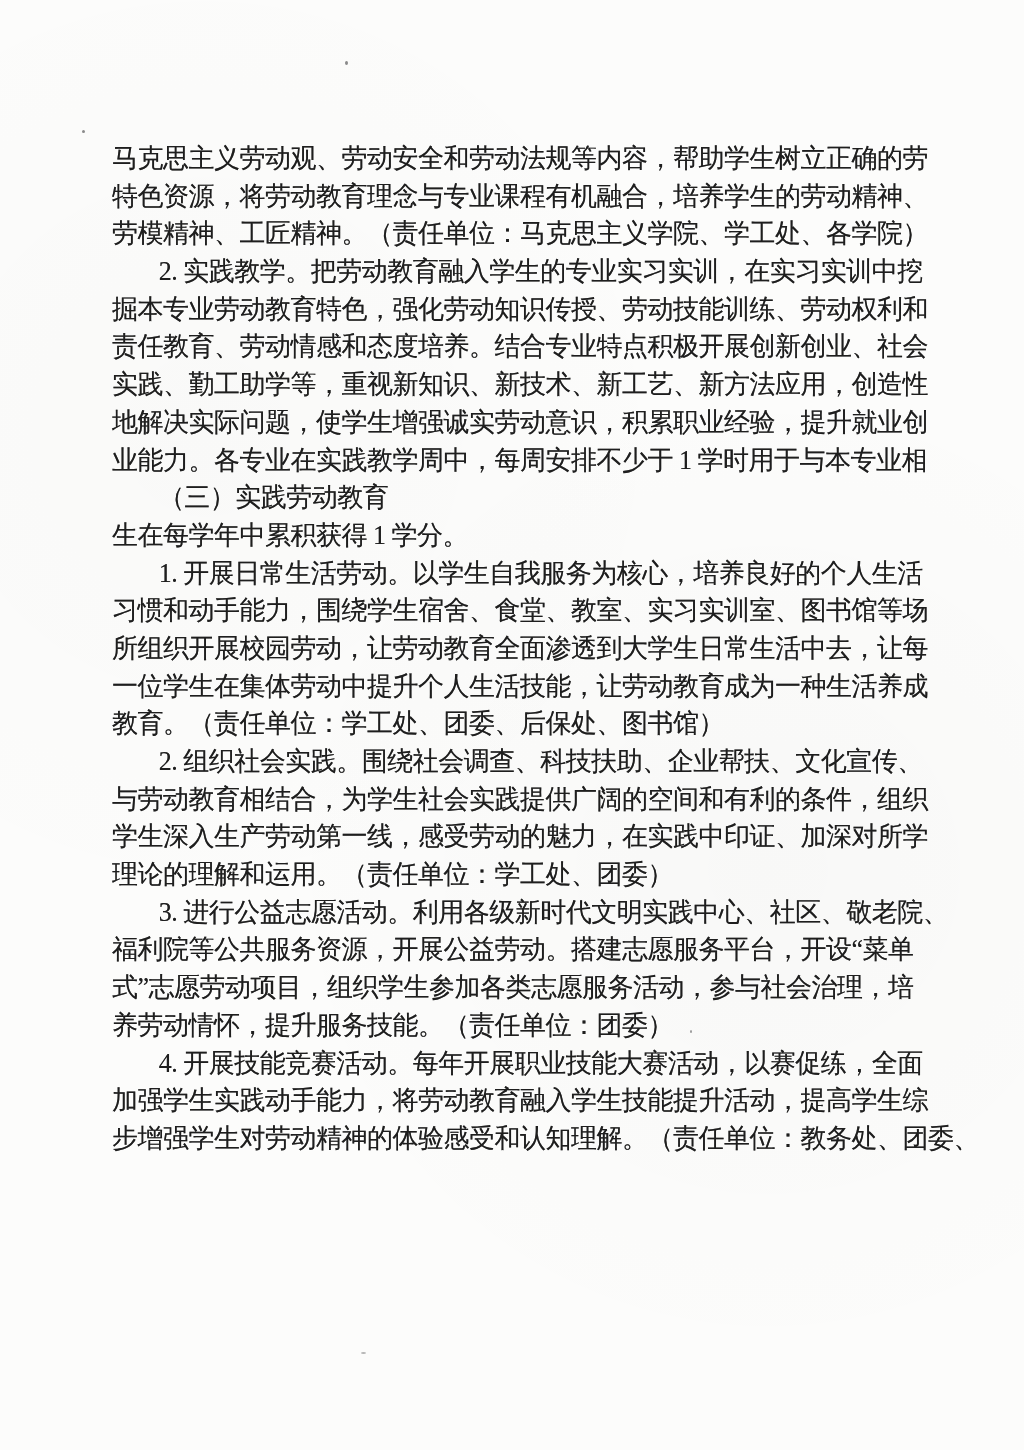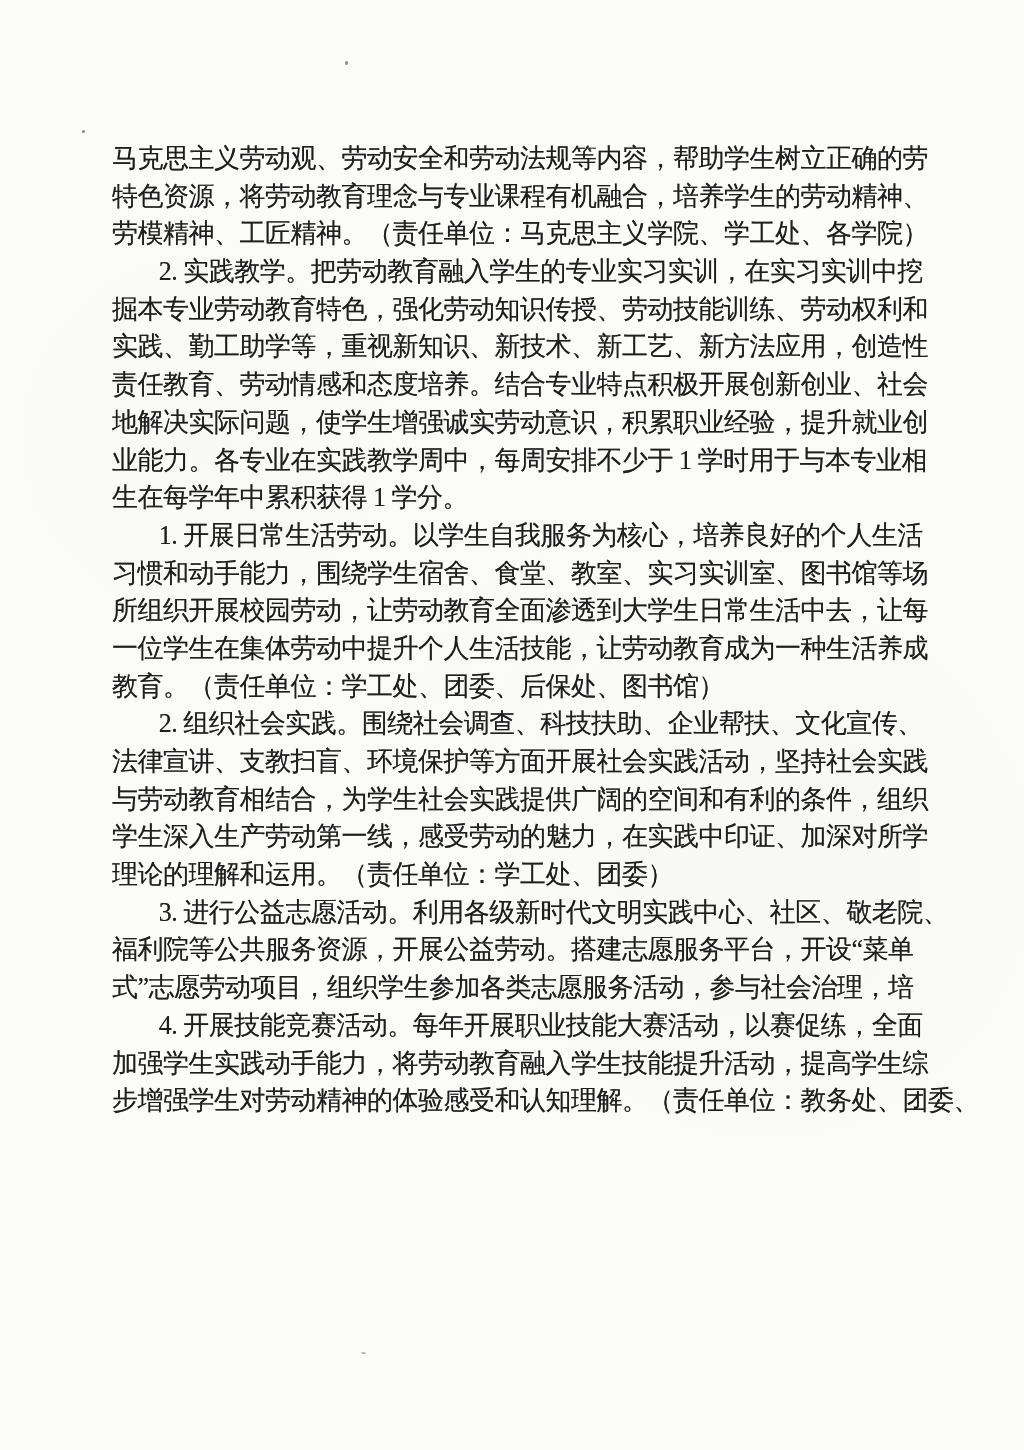--- a/index.html
+++ b/index.html
@@ -57,38 +57,39 @@
 </head>
 <body>
 
 <div class="page">
   <div class="doc" id="doc-body">
       <div class="line">马克思主义劳动观、劳动安全和劳动法规等内容，帮助学生树立正确的劳</div>
       <div class="line">特色资源，将劳动教育理念与专业课程有机融合，培养学生的劳动精神、</div>
       <div class="line">劳模精神、工匠精神。（责任单位：马克思主义学院、学工处、各学院）</div>
       <div class="line indent">2. 实践教学。把劳动教育融入学生的专业实习实训，在实习实训中挖</div>
       <div class="line">掘本专业劳动教育特色，强化劳动知识传授、劳动技能训练、劳动权利和</div>
+      <div class="line">责任教育、劳动情感和态度培养。结合专业特点积极开展创新创业、社会</div>
       <div class="line">实践、勤工助学等，重视新知识、新技术、新工艺、新方法应用，创造性</div>
-      <div class="line">责任教育、劳动情感和态度培养。结合专业特点积极开展创新创业、社会</div>
       <div class="line">地解决实际问题，使学生增强诚实劳动意识，积累职业经验，提升就业创</div>
       <div class="line">业能力。各专业在实践教学周中，每周安排不少于 1 学时用于与本专业相</div>
+      <div class="line indent">（三）实践劳动教育</div>
       <div class="line">生在每学年中累积获得 1 学分。</div>
       <div class="line indent">1. 开展日常生活劳动。以学生自我服务为核心，培养良好的个人生活</div>
       <div class="line">习惯和动手能力，围绕学生宿舍、食堂、教室、实习实训室、图书馆等场</div>
       <div class="line">所组织开展校园劳动，让劳动教育全面渗透到大学生日常生活中去，让每</div>
       <div class="line">一位学生在集体劳动中提升个人生活技能，让劳动教育成为一种生活养成</div>
       <div class="line">教育。（责任单位：学工处、团委、后保处、图书馆）</div>
       <div class="line indent">2. 组织社会实践。围绕社会调查、科技扶助、企业帮扶、文化宣传、</div>
-      <div class="line">法律宣讲、支教扫盲、环境保护等方面开展社会实践活动，坚持社会实践</div>
       <div class="line">与劳动教育相结合，为学生社会实践提供广阔的空间和有利的条件，组织</div>
       <div class="line">学生深入生产劳动第一线，感受劳动的魅力，在实践中印证、加深对所学</div>
       <div class="line">理论的理解和运用。（责任单位：学工处、团委）</div>
       <div class="line indent">3. 进行公益志愿活动。利用各级新时代文明实践中心、社区、敬老院、</div>
       <div class="line">福利院等公共服务资源，开展公益劳动。搭建志愿服务平台，开设“菜单</div>
       <div class="line">式”志愿劳动项目，组织学生参加各类志愿服务活动，参与社会治理，培</div>
+      <div class="line">养劳动情怀，提升服务技能。（责任单位：团委）</div>
       <div class="line indent">4. 开展技能竞赛活动。每年开展职业技能大赛活动，以赛促练，全面</div>
       <div class="line">加强学生实践动手能力，将劳动教育融入学生技能提升活动，提高学生综</div>
       <div class="line">步增强学生对劳动精神的体验感受和认知理解。（责任单位：教务处、团委、</div>
     </div>
   <div class="speck s1"></div>
   <div class="speck s2"></div>
   <div class="speck s3"></div>
   <div class="speck s4"></div>
 </div>
 

